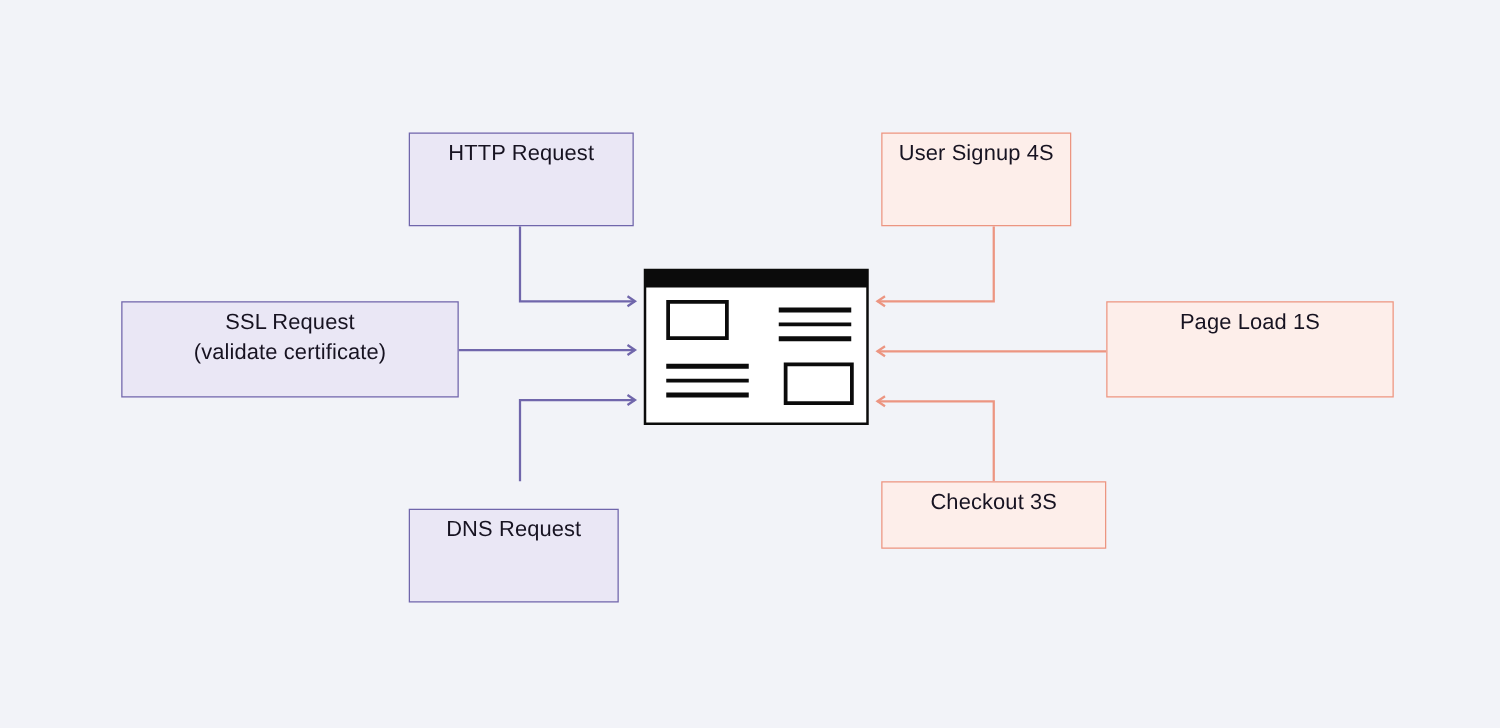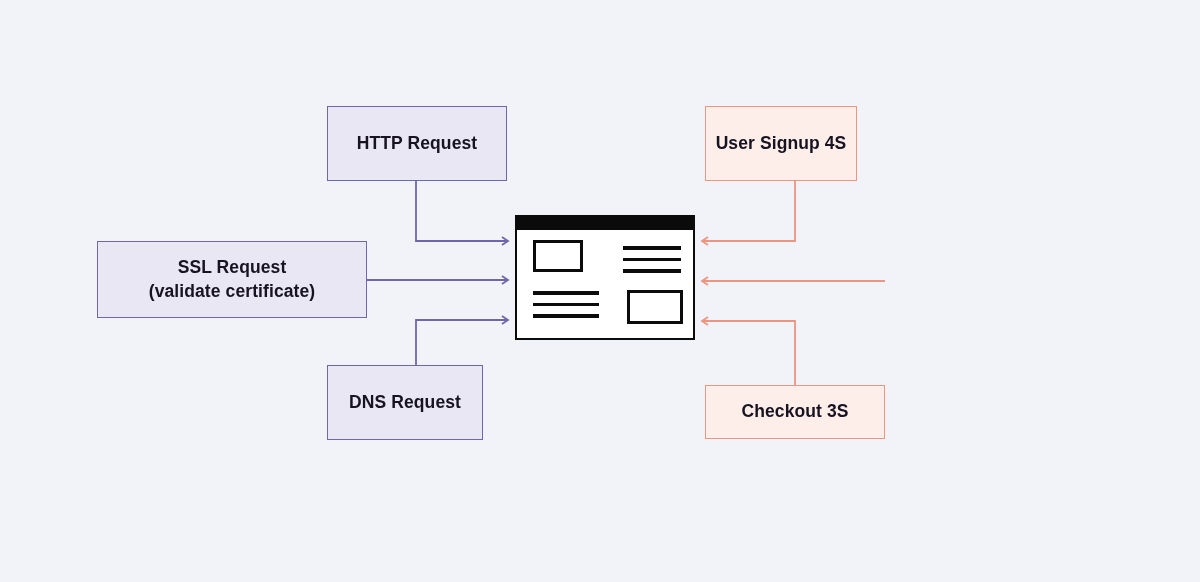--- a/index.html
+++ b/index.html
@@ -33,25 +33,25 @@
     height:582px;
   }
   .edge{fill:none;stroke-width:1.8;}
   .edge.purple{stroke:var(--purple-line);}
   .edge.salmon{stroke:var(--salmon-line);}
   .arrowhead-purple{stroke:var(--purple-line);fill:none;}
   .arrowhead-salmon{stroke:var(--salmon-line);fill:none;}
   .node{
     position:absolute;
     display:flex;
-    align-items:center;
+    align-items:flex-start;
     justify-content:center;
     text-align:center;
     font-size:17.5px;
-    font-weight:700;
+    font-weight:400;
     color:var(--text);
     letter-spacing:.1px;
     white-space:pre-line;
     line-height:1.35;
     padding:4px 8px;
   }
   .node.purple{
     background:var(--purple-fill);
     border:1.5px solid var(--purple-border);
   }
@@ -113,28 +113,31 @@
 
   <div class="node purple" style="left:327px;top:106px;width:180px;height:75px">
     <span>HTTP Request</span>
   </div>
 
   <div class="node purple" style="left:97px;top:241px;width:270px;height:77px">
     <span>SSL Request
 (validate certificate)</span>
   </div>
 
-  <div class="node purple" style="left:327px;top:365px;width:156px;height:75px">
+  <div class="node purple" style="left:327px;top:407px;width:168px;height:75px">
     <span>DNS Request</span>
   </div>
 
   <div class="node salmon" style="left:705px;top:106px;width:152px;height:75px">
     <span>User Signup 4S</span>
   </div>
 
+  <div class="node salmon" style="left:885px;top:241px;width:230px;height:77px">
+    <span>Page Load 1S</span>
+  </div>
 
   <div class="node salmon" style="left:705px;top:385px;width:180px;height:54px">
     <span>Checkout 3S</span>
   </div>
 
   <div class="browser">
     <div class="browser-topbar"></div>
     <div class="b-rect tl"></div>
     <div class="b-lines tr">
       <span></span>

